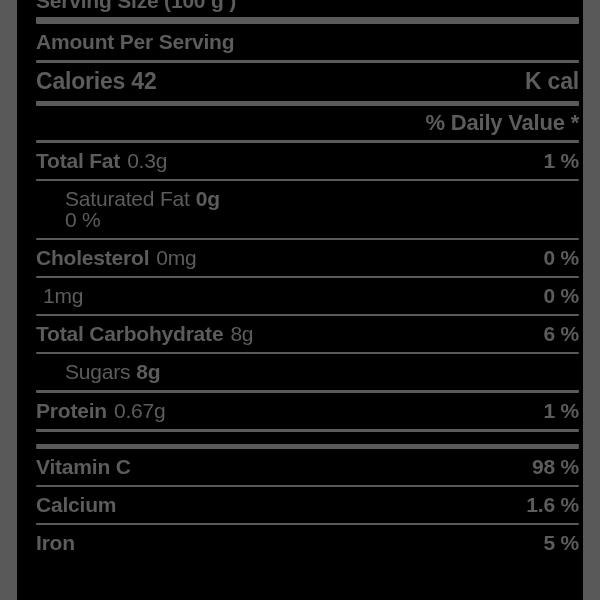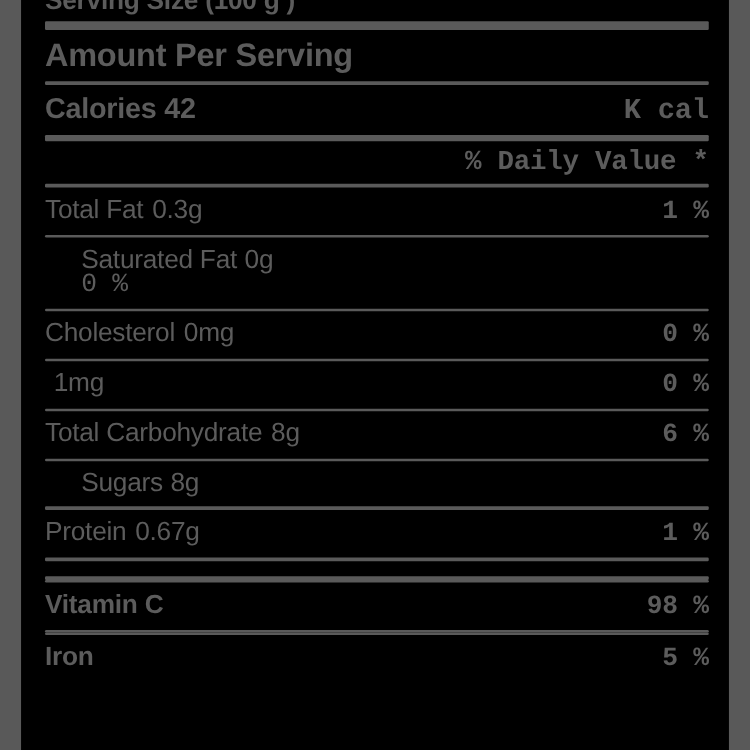--- a/index.html
+++ b/index.html
@@ -33,21 +33,21 @@
   .edge-band.left  { left: 0; }
   .edge-band.right { right: 0; width: 17px; }
 
   .inner {
     position: absolute;
     left: 17px;
     right: 17px;
     top: 0;
     bottom: 0;
     background: #000000;
-    padding: 0 16px 0 19px;
+    padding: 0 4px 0 19px;
     box-sizing: border-box;
   }
 
   
   .scroll {
     position: relative;
     margin-top: -10px;
   }
 
   .row {
@@ -57,38 +57,38 @@
     color: #5c5c5c;
     font-size: 21px;
     line-height: 1.0;
     padding: 7px 0 8px 0;
     white-space: nowrap;
     letter-spacing: -0.2px;
   }
   .row .left  { display: flex; align-items: baseline; }
   .row .right { text-align: right; }
 
-  .nutrient-name { font-weight: normal; }
+  .nutrient-name { font-weight: bold; }
   .nutrient-amt  { font-weight: normal; margin-left: 7px; }
 
   .indent-1 { padding-left: 29px; }
 
   .sub-row { font-weight: normal; flex-direction: column; }
   .sub-row .nutrient-name { font-weight: normal; }
-  .sub-row .nutrient-amt  { font-weight: normal; margin-left: 6px; }
+  .sub-row .nutrient-amt  { font-weight: bold; margin-left: 6px; }
 
   .row.serving      { font-weight: bold; font-size: 21px; padding-top: 0; padding-bottom: 6px; }
-  .row.amount       { font-weight: bold; font-size: 26px; }
+  .row.amount       { font-weight: bold; font-size: 21px; }
   .row.calories     { font-weight: bold; font-size: 23px; }
   .row.calories .right { font-weight: bold; }
   .row.dv-header    { font-weight: bold; font-size: 22px; justify-content: flex-end; padding: 6px 0 6px 0; }
   .row.vitamin      { font-weight: bold; }
   .row.vitamin .right { font-weight: bold; }
 
-  .row .right { font-weight: bold; font-family: Liberation Mono, monospace; }
+  .row .right { font-weight: bold; }
   .sub-row .right { font-weight: normal; }
 
   
   .sep {
     background: #5a5a5a;
     width: 100%;
     border-radius: 1px;
   }
   .sep.hair   { height: 2px; }
   .sep.thin   { height: 3px; }
@@ -192,20 +192,24 @@
       <div style="height:12px"></div>
       <div class="sep thin"></div>
 
       <div id="vitamin-list">
           <div class="sep hair"></div>
           <div class="row vitamin">
             <span class="left">Vitamin C</span>
             <span class="right">98 %</span>
           </div>
           <div class="sep hair"></div>
+          <div class="row vitamin">
+            <span class="left">Calcium</span>
+            <span class="right">1.6 %</span>
+          </div>
           <div class="sep hair"></div>
           <div class="row vitamin">
             <span class="left">Iron</span>
             <span class="right">5 %</span>
           </div>
         </div>
 
     </div>
   </div>
 </div>

